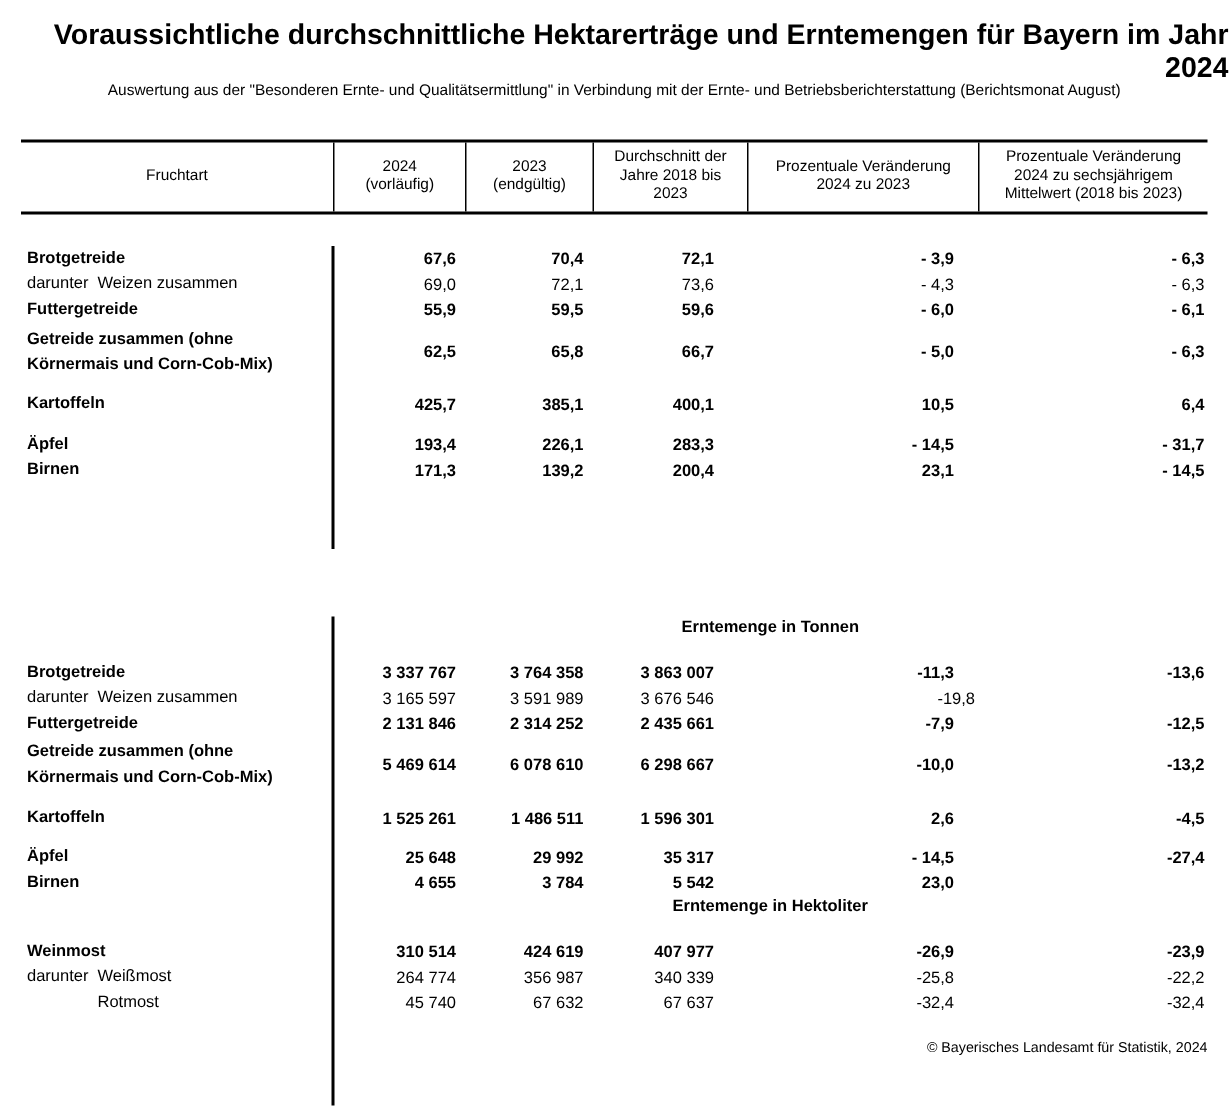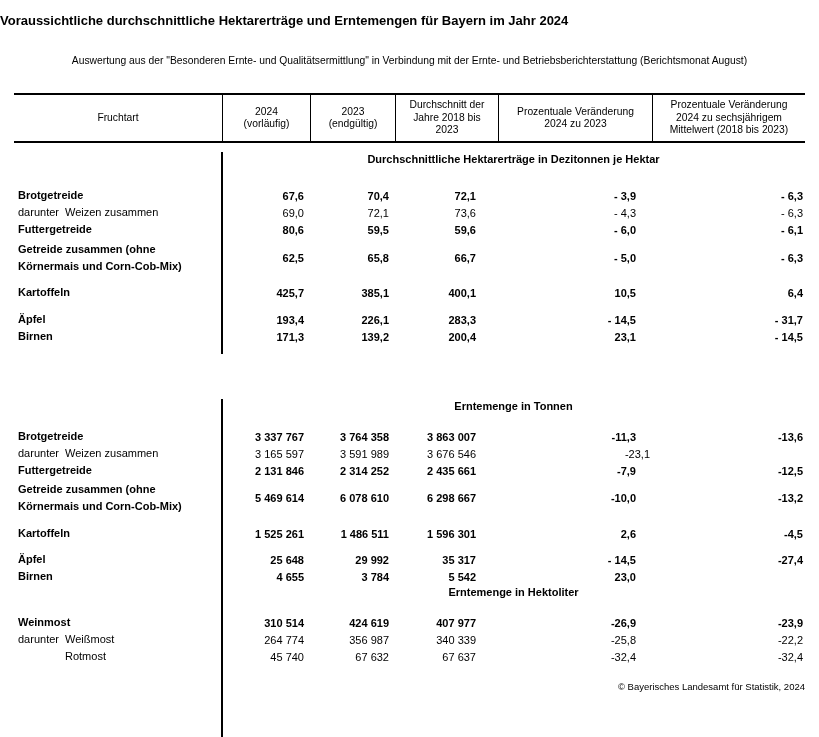--- a/index.html
+++ b/index.html
@@ -4,21 +4,21 @@
 <style>
   * { margin:0; padding:0; box-sizing:border-box; }
   html,body { background:#fff; }
   body {
     width:819px; height:737px; position:relative;
     font-family:"Liberation Sans", sans-serif; color:#000;
     font-size:11px; overflow:hidden;
   }
   .title {
     position:absolute; top:13px; left:0; width:819px;
-    text-align:left; font-weight:bold; font-size:13px;
+    text-align:right; font-weight:bold; font-size:19px;
   }
   .subtitle {
     position:absolute; top:55px; left:0; width:819px;
     text-align:center; font-size:10.3px;
   }
   .table { position:absolute; left:14px; top:93px; width:791px; }
 
   
   .thead {
     display:grid; grid-template-columns:208px 88px 85px 103px 154px 153px;
@@ -96,21 +96,20 @@
     <div class="th">
       <div>Prozentuale Veränderung</div>
       <div>2024 zu sechsjährigem</div>
       <div>Mittelwert (2018 bis 2023)</div>
     </div>
   </div>
 
   <div class="block block1">
     <div class="vline"></div>
 
-    <div class="sec-title" style="margin-top:9px">Durchschnittliche Hektarerträge in Dezitonnen je Hektar</div>
 
     <div class="row b" style="margin-top:21px">
       <div class="c lab">
           <span>Brotgetreide</span>
         </div>
       <div class="c n n1">67,6</div>
       <div class="c n n2">70,4</div>
       <div class="c n n3">72,1</div>
       <div class="c n n4">- 3,9</div>
       <div class="c n n5">- 6,3</div>
@@ -125,21 +124,21 @@
       <div class="c n n2">72,1</div>
       <div class="c n n3">73,6</div>
       <div class="c n n4">- 4,3</div>
       <div class="c n n5">- 6,3</div>
     </div>
 
     <div class="row b">
       <div class="c lab">
           <span>Futtergetreide</span>
         </div>
-      <div class="c n n1">80,6</div>
+      <div class="c n n1">55,9</div>
       <div class="c n n2">59,5</div>
       <div class="c n n3">59,6</div>
       <div class="c n n4">- 6,0</div>
       <div class="c n n5">- 6,1</div>
     </div>
 
     <div class="row b tall" style="margin-top:3px">
       <div class="c lab">
           <span>Getreide zusammen (ohne Körnermais und Corn-Cob-Mix)</span>
         </div>
@@ -203,21 +202,21 @@
     </div>
 
     <div class="row ind">
       <div class="c lab">
           <span class="pfx">darunter</span>
           <span>Weizen zusammen</span>
         </div>
       <div class="c n n1">3 165 597</div>
       <div class="c n n2">3 591 989</div>
       <div class="c n n3">3 676 546</div>
-      <div class="c n n5">-23,1</div>
+      <div class="c n n5">-19,8</div>
     </div>
 
     <div class="row b">
       <div class="c lab">
           <span>Futtergetreide</span>
         </div>
       <div class="c n n1">2 131 846</div>
       <div class="c n n2">2 314 252</div>
       <div class="c n n3">2 435 661</div>
       <div class="c n n4">-7,9</div>

